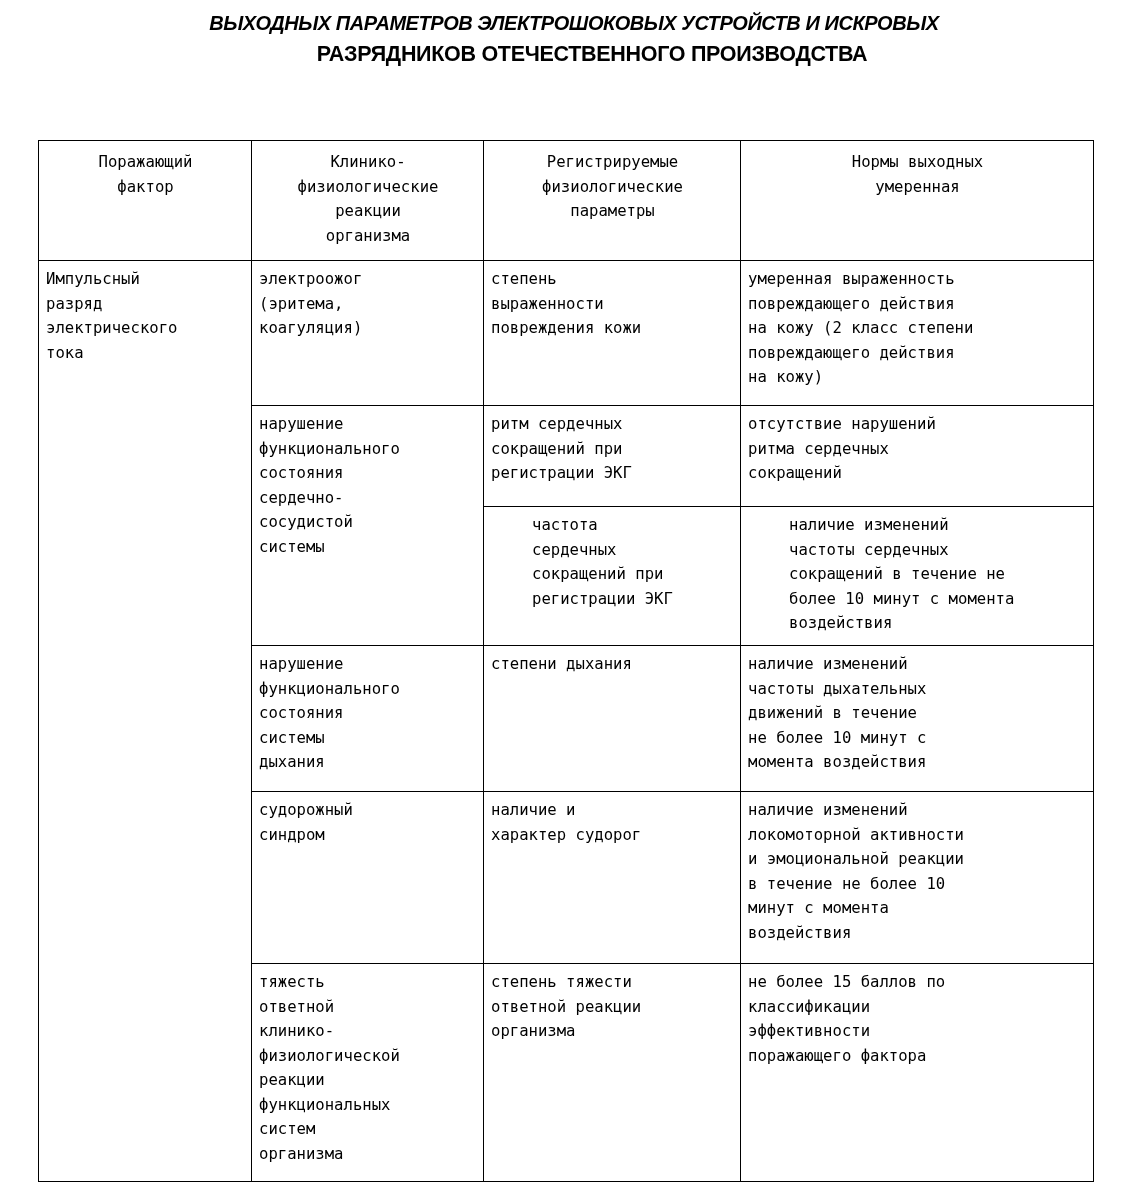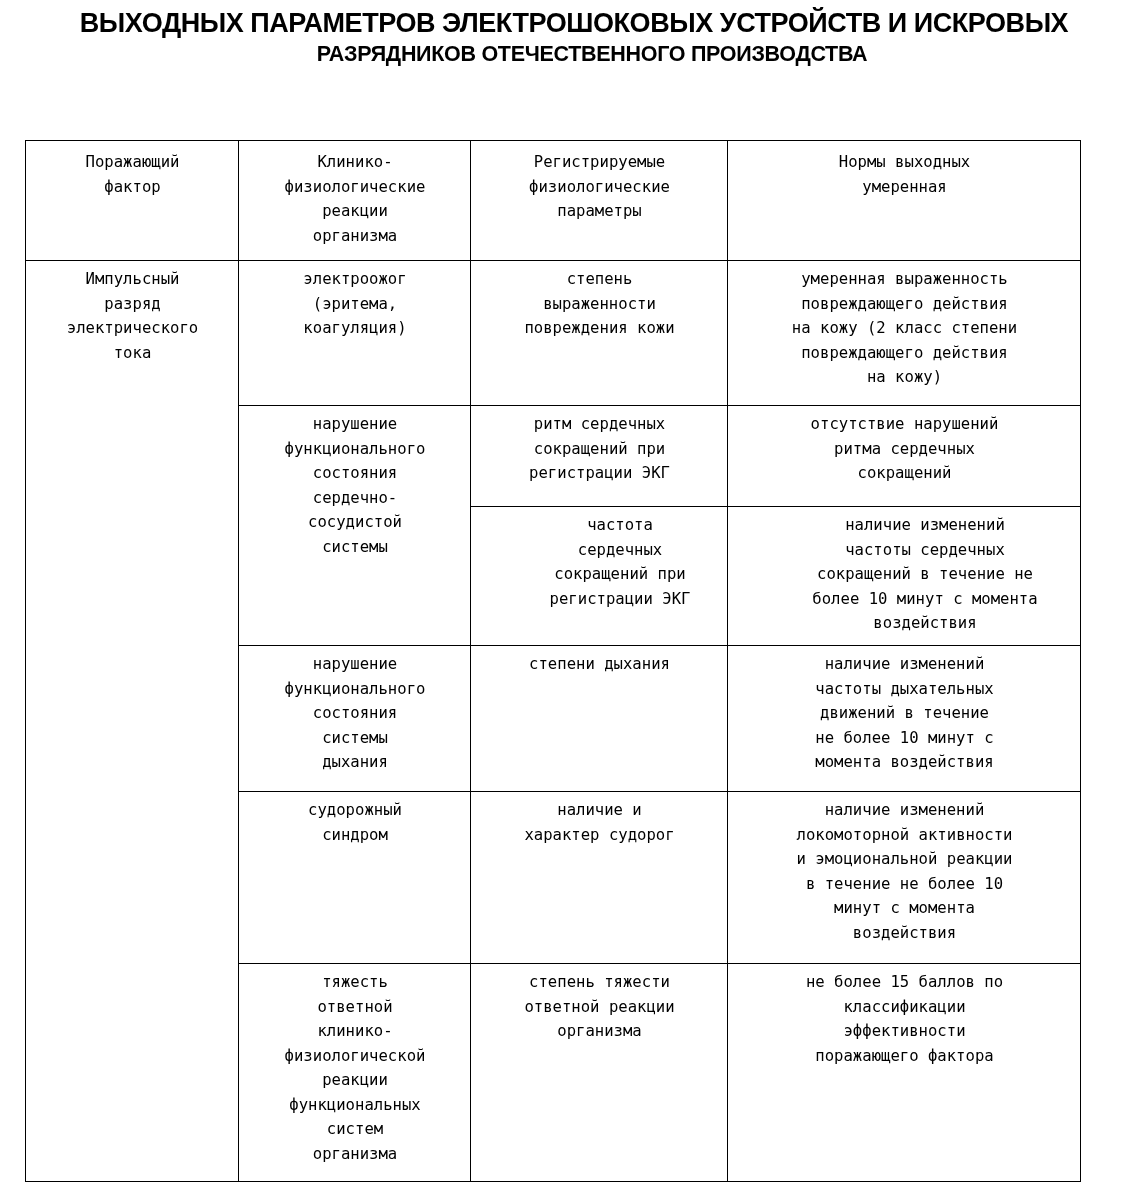--- a/index.html
+++ b/index.html
@@ -21,50 +21,50 @@
     padding-top: 8px;
     text-align: center;
     font-family: "Liberation Sans", sans-serif;
     font-weight: bold;
     font-size: 21.5px;
     line-height: 31px;
     letter-spacing: -0.2px;
   }
   .doc-title .line1 { }
   .doc-title .line2 {
-    font-size: 27px;
+    font-size: 20px;
     letter-spacing: -0.45px;
+    font-style: italic;
   }
   .doc-title .line3 {
     font-size: 21.5px;
     letter-spacing: -0.3px;
     margin-left: 36px;
   }
 
   
   .table-wrap {
     position: absolute;
-    left: 25px;
+    left: 38px;
     top: 140px;
     width: 1055px;
   }
   table.norms {
     border-collapse: collapse;
     table-layout: fixed;
     width: 1055px;
     font-family: "DejaVu Sans Mono", "Liberation Mono", monospace;
     font-size: 15.6px;
     line-height: 24.5px;
   }
   table.norms td {
     border: 1.6px solid #000000;
     vertical-align: top;
     padding: 6px 6px 6px 7px;
     white-space: pre-line;
-    text-align: center;
   }
   table.norms td.hdr {
     text-align: center;
     vertical-align: top;
     padding-top: 9px;
   }
   
   col.c1 { width: 213px; }
   col.c2 { width: 232px; }
   col.c3 { width: 257px; }

